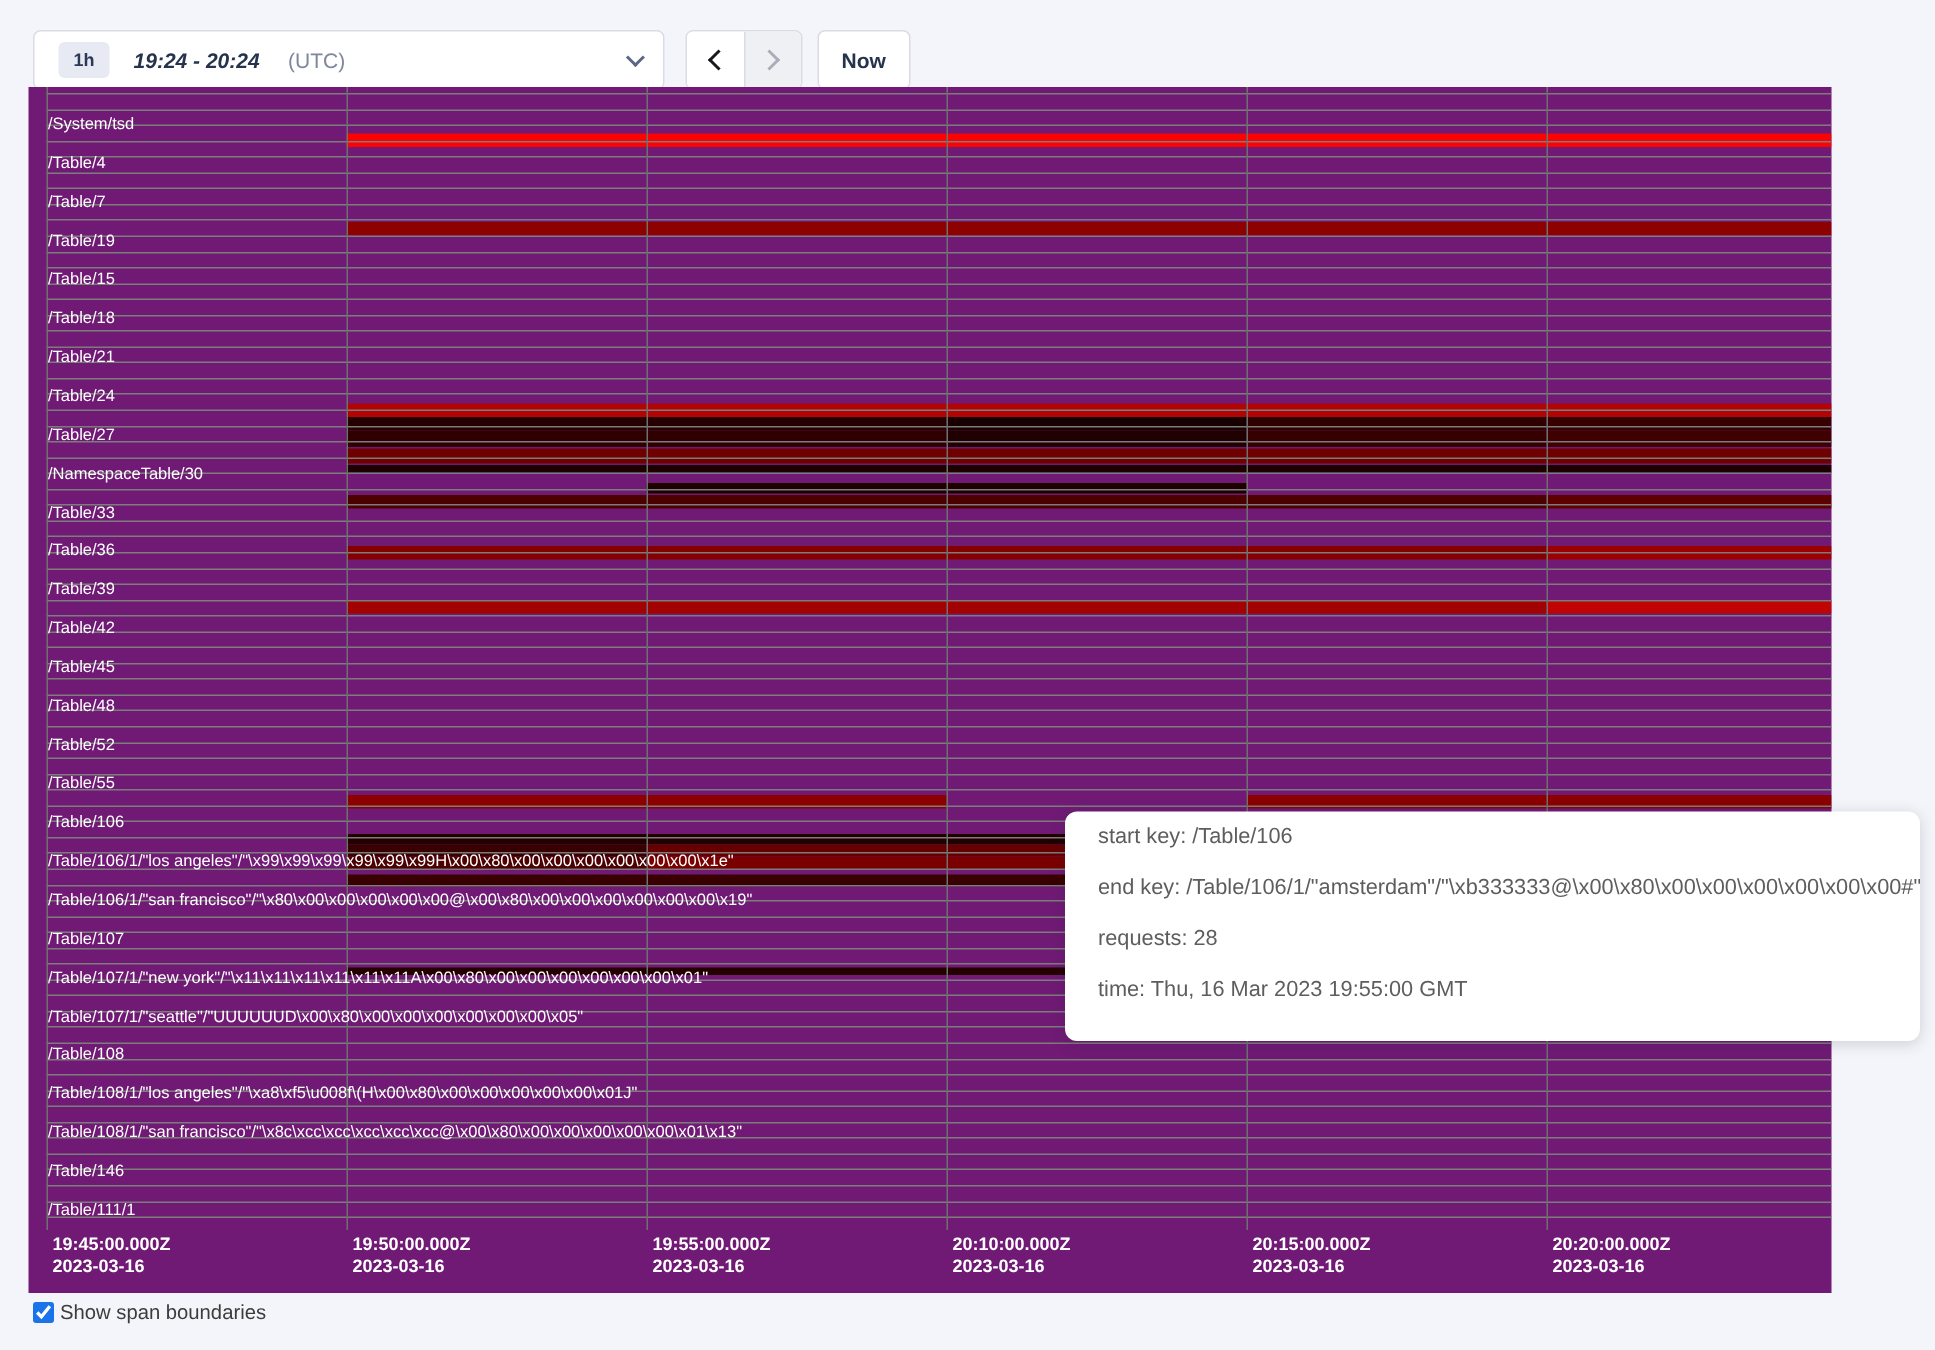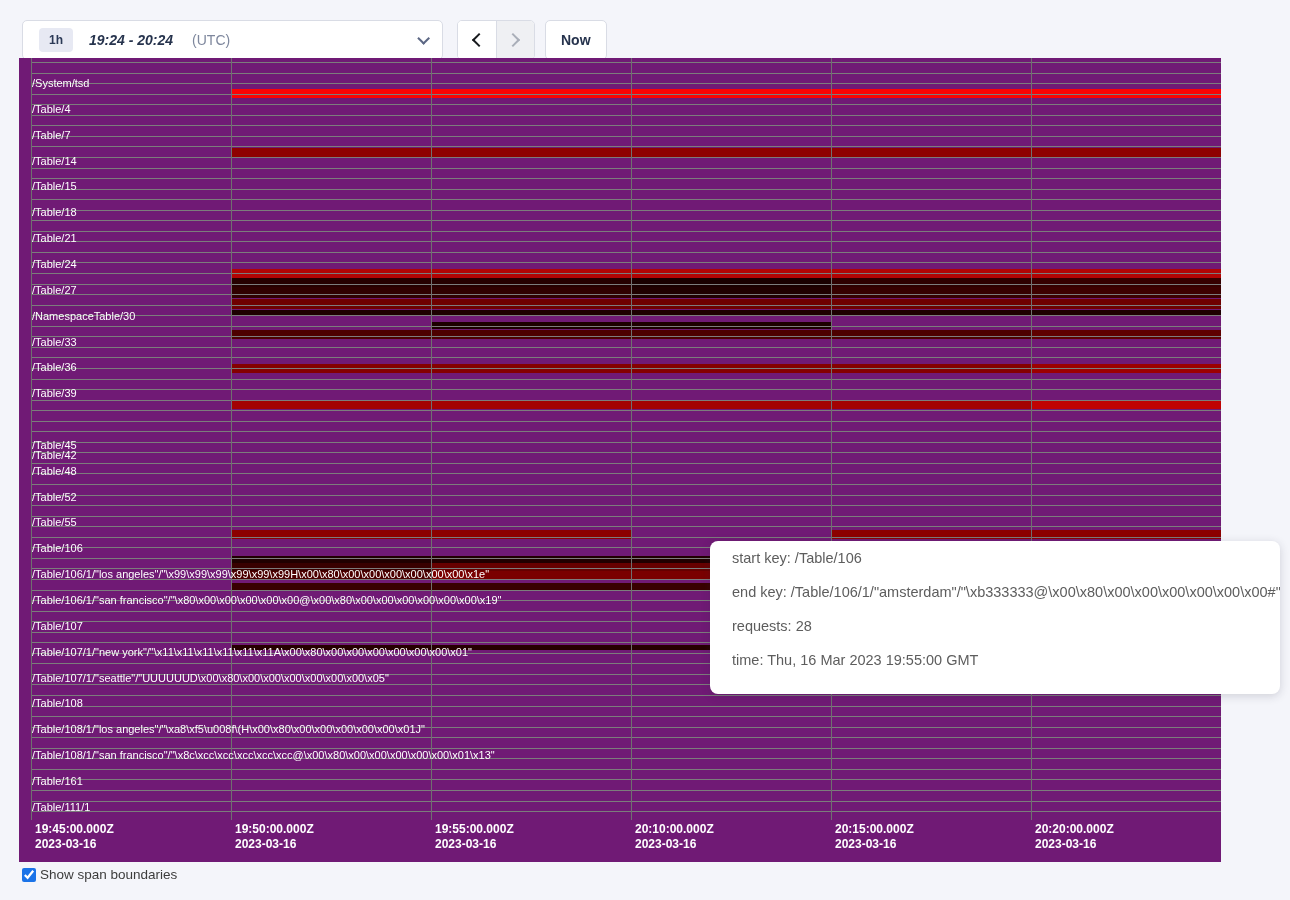--- a/index.html
+++ b/index.html
@@ -195,45 +195,45 @@
     <div class="hline" style="top: 753.05px; z-index: 2;"></div>
     <div class="vline" style="left: 12px; z-index: 3;"></div>
     <div class="vline" style="left: 212px; z-index: 3;"></div>
     <div class="vline" style="left: 412px; z-index: 3;"></div>
     <div class="vline" style="left: 612px; z-index: 3;"></div>
     <div class="vline" style="left: 812px; z-index: 3;"></div>
     <div class="vline" style="left: 1012px; z-index: 3;"></div>
     <div class="row-label" style="left: 13px; top: 19px;">/System/tsd</div>
     <div class="row-label" style="left: 13px; top: 44.85px;">/Table/4</div>
     <div class="row-label" style="left: 13px; top: 70.7px;">/Table/7</div>
-    <div class="row-label" style="left: 13px; top: 96.55px;">/Table/14</div>
+    <div class="row-label" style="left: 13px; top: 96.55px;">/Table/19</div>
     <div class="row-label" style="left: 13px; top: 122.4px;">/Table/15</div>
     <div class="row-label" style="left: 13px; top: 148.25px;">/Table/18</div>
     <div class="row-label" style="left: 13px; top: 174.1px;">/Table/21</div>
     <div class="row-label" style="left: 13px; top: 199.95px;">/Table/24</div>
     <div class="row-label" style="left: 13px; top: 225.8px;">/Table/27</div>
     <div class="row-label" style="left: 13px; top: 251.65px;">/NamespaceTable/30</div>
     <div class="row-label" style="left: 13px; top: 277.5px;">/Table/33</div>
     <div class="row-label" style="left: 13px; top: 303.35px;">/Table/36</div>
     <div class="row-label" style="left: 13px; top: 329.2px;">/Table/39</div>
-    <div class="row-label" style="left: 13px; top: 355.05px; margin-top: 36px;">/Table/42</div>
+    <div class="row-label" style="left: 13px; top: 355.05px;">/Table/42</div>
     <div class="row-label" style="left: 13px; top: 380.9px;">/Table/45</div>
     <div class="row-label" style="left: 13px; top: 406.75px;">/Table/48</div>
     <div class="row-label" style="left: 13px; top: 432.6px;">/Table/52</div>
     <div class="row-label" style="left: 13px; top: 458.45px;">/Table/55</div>
     <div class="row-label" style="left: 13px; top: 484.3px;">/Table/106</div>
     <div class="row-label" style="left: 13px; top: 510.15px;">/Table/106/1/"los angeles"/"\x99\x99\x99\x99\x99\x99H\x00\x80\x00\x00\x00\x00\x00\x00\x1e"</div>
     <div class="row-label" style="left: 13px; top: 536px;">/Table/106/1/"san francisco"/"\x80\x00\x00\x00\x00\x00@\x00\x80\x00\x00\x00\x00\x00\x00\x19"</div>
     <div class="row-label" style="left: 13px; top: 561.85px;">/Table/107</div>
     <div class="row-label" style="left: 13px; top: 587.7px;">/Table/107/1/"new york"/"\x11\x11\x11\x11\x11\x11A\x00\x80\x00\x00\x00\x00\x00\x00\x01"</div>
     <div class="row-label" style="left: 13px; top: 613.55px;">/Table/107/1/"seattle"/"UUUUUUD\x00\x80\x00\x00\x00\x00\x00\x00\x05"</div>
     <div class="row-label" style="left: 13px; top: 639.4px;">/Table/108</div>
     <div class="row-label" style="left: 13px; top: 665.25px;">/Table/108/1/"los angeles"/"\xa8\xf5\u008f\(H\x00\x80\x00\x00\x00\x00\x00\x01J"</div>
     <div class="row-label" style="left: 13px; top: 691.1px;">/Table/108/1/"san francisco"/"\x8c\xcc\xcc\xcc\xcc\xcc@\x00\x80\x00\x00\x00\x00\x00\x01\x13"</div>
-    <div class="row-label" style="left: 13px; top: 716.95px;">/Table/161</div>
+    <div class="row-label" style="left: 13px; top: 716.95px;">/Table/146</div>
     <div class="row-label" style="left: 13px; top: 742.8px;">/Table/111/1</div>
     <div class="tick" style="left: 16px; top: 764px;">
       <div>19:45:00.000Z</div>
       <div>2023-03-16</div>
     </div>
     <div class="tick" style="left: 216px; top: 764px;">
       <div>19:50:00.000Z</div>
       <div>2023-03-16</div>
     </div>
     <div class="tick" style="left: 416px; top: 764px;">

